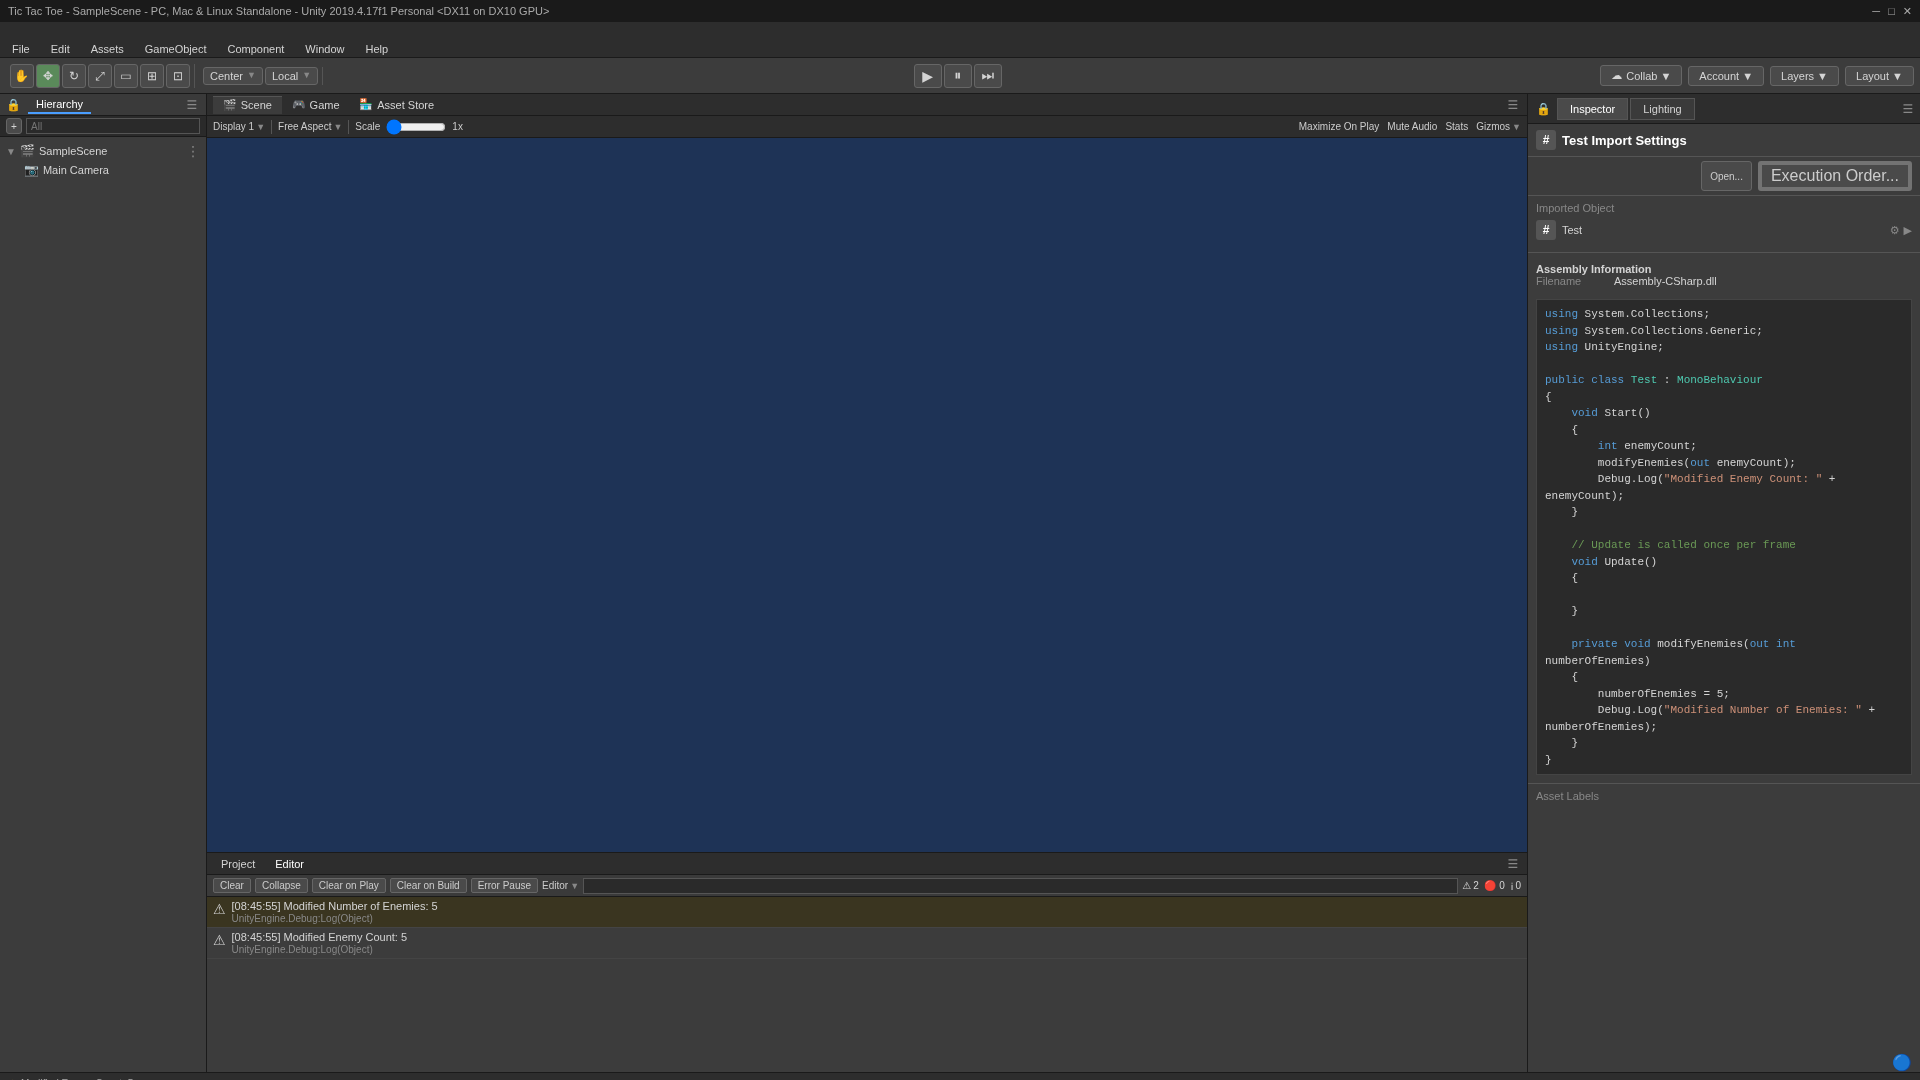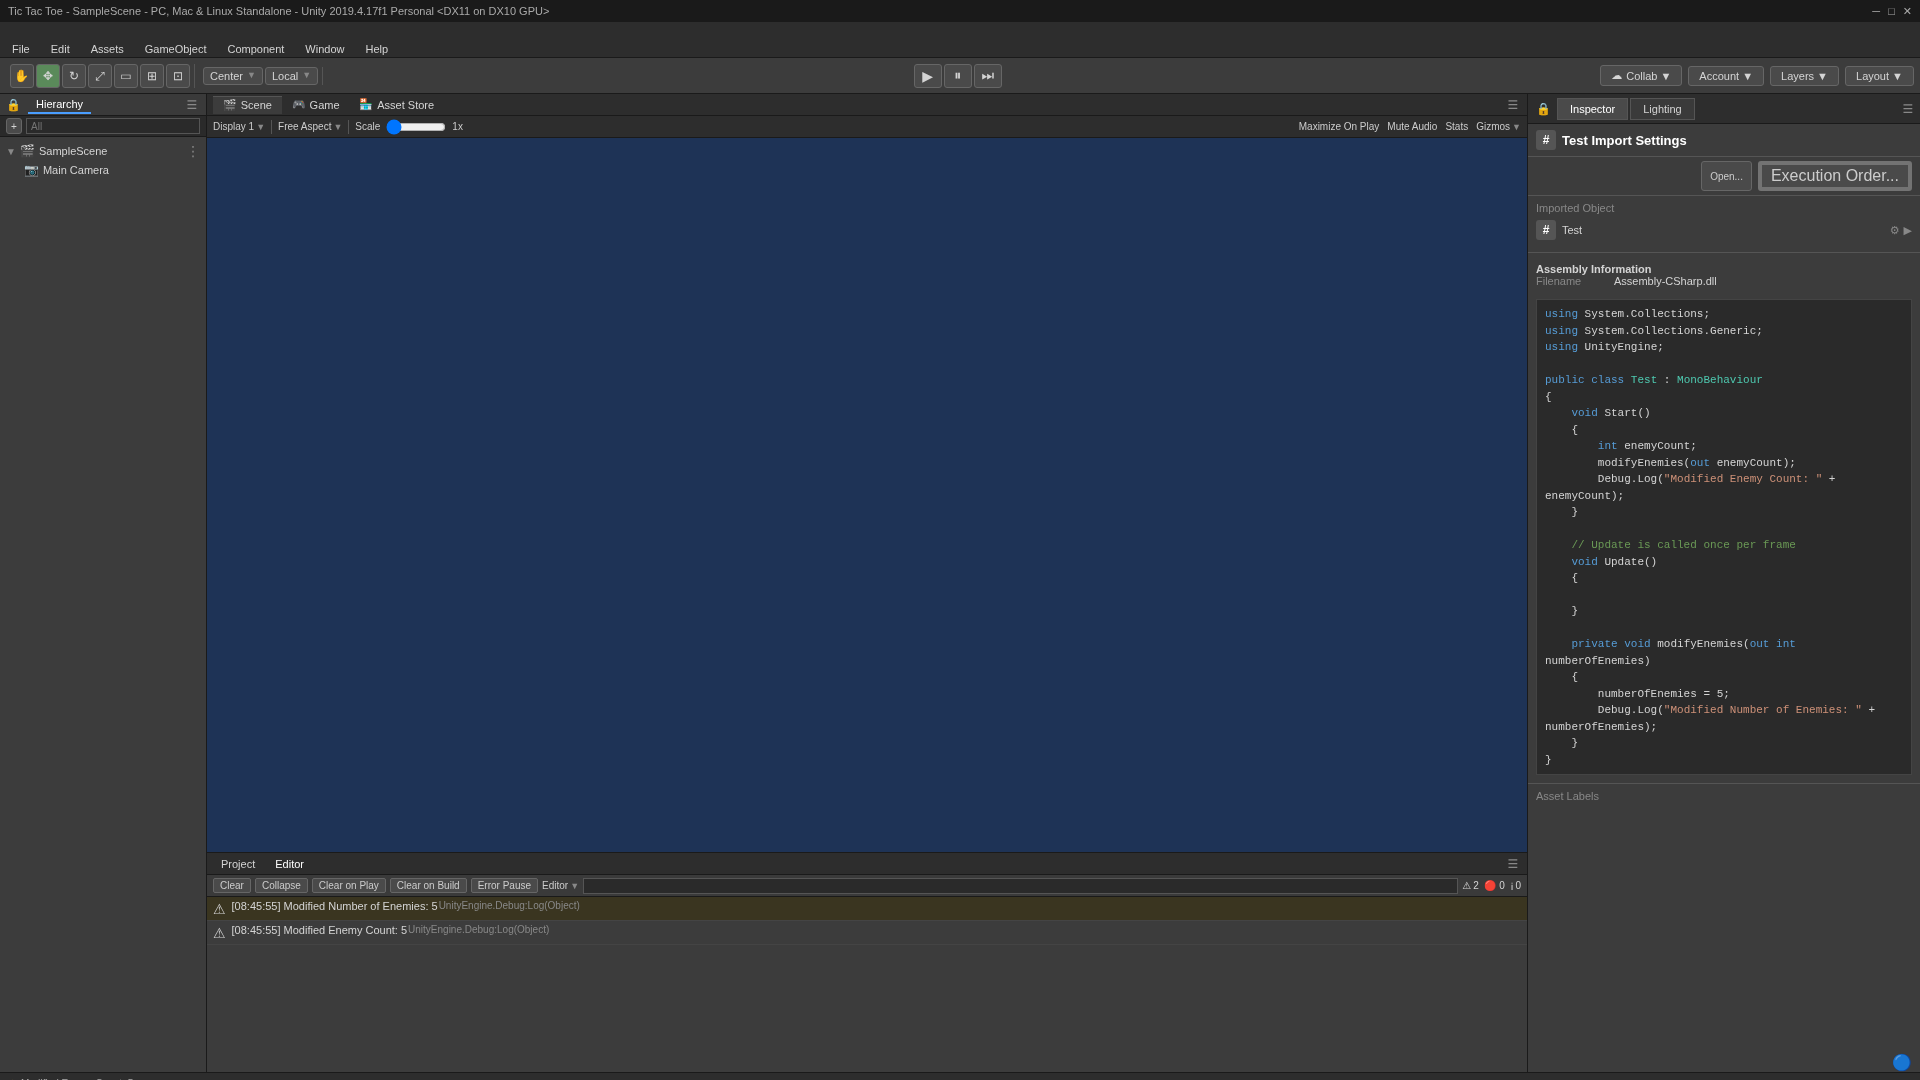--- a/index.html
+++ b/index.html
@@ -316,21 +316,21 @@
       gap: 6px;
       cursor: pointer;
     }
     .console-entry.warning { background: #3a3520; }
     .console-icon {
       font-size: 14px;
       margin-top: 1px;
     }
     .console-text {
       display: flex;
-      flex-direction: row;
+      flex-direction: column;
       gap: 1px;
     }
     .console-msg { font-size: 11px; color: #d4d4d4; }
     .console-stack { font-size: 10px; color: #888; }
 
     
     #status-bar {
       height: 22px;
       background: #2d2d2d;
       border-top: 1px solid #1a1a1a;

